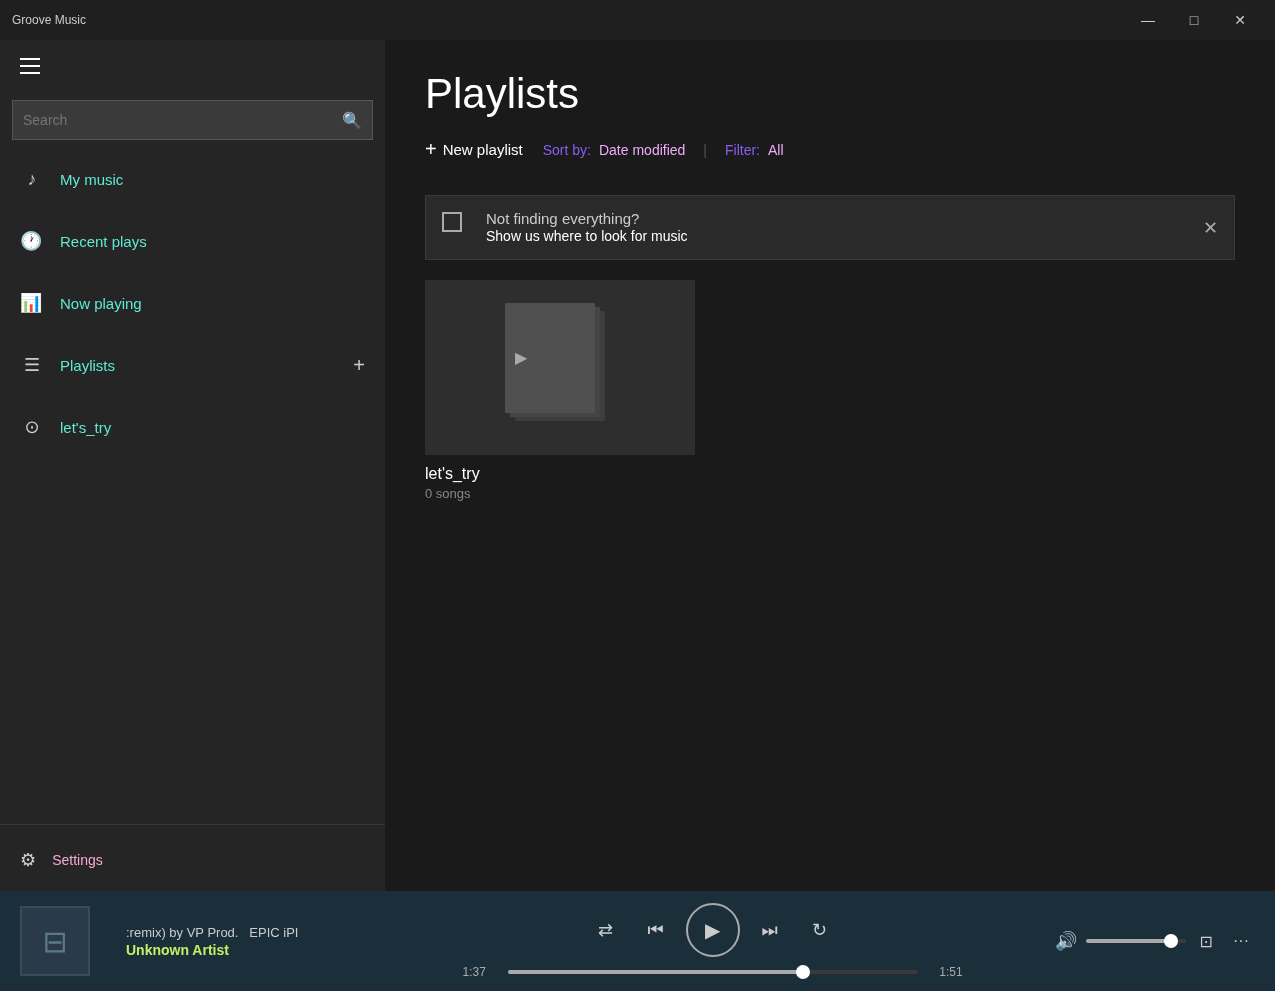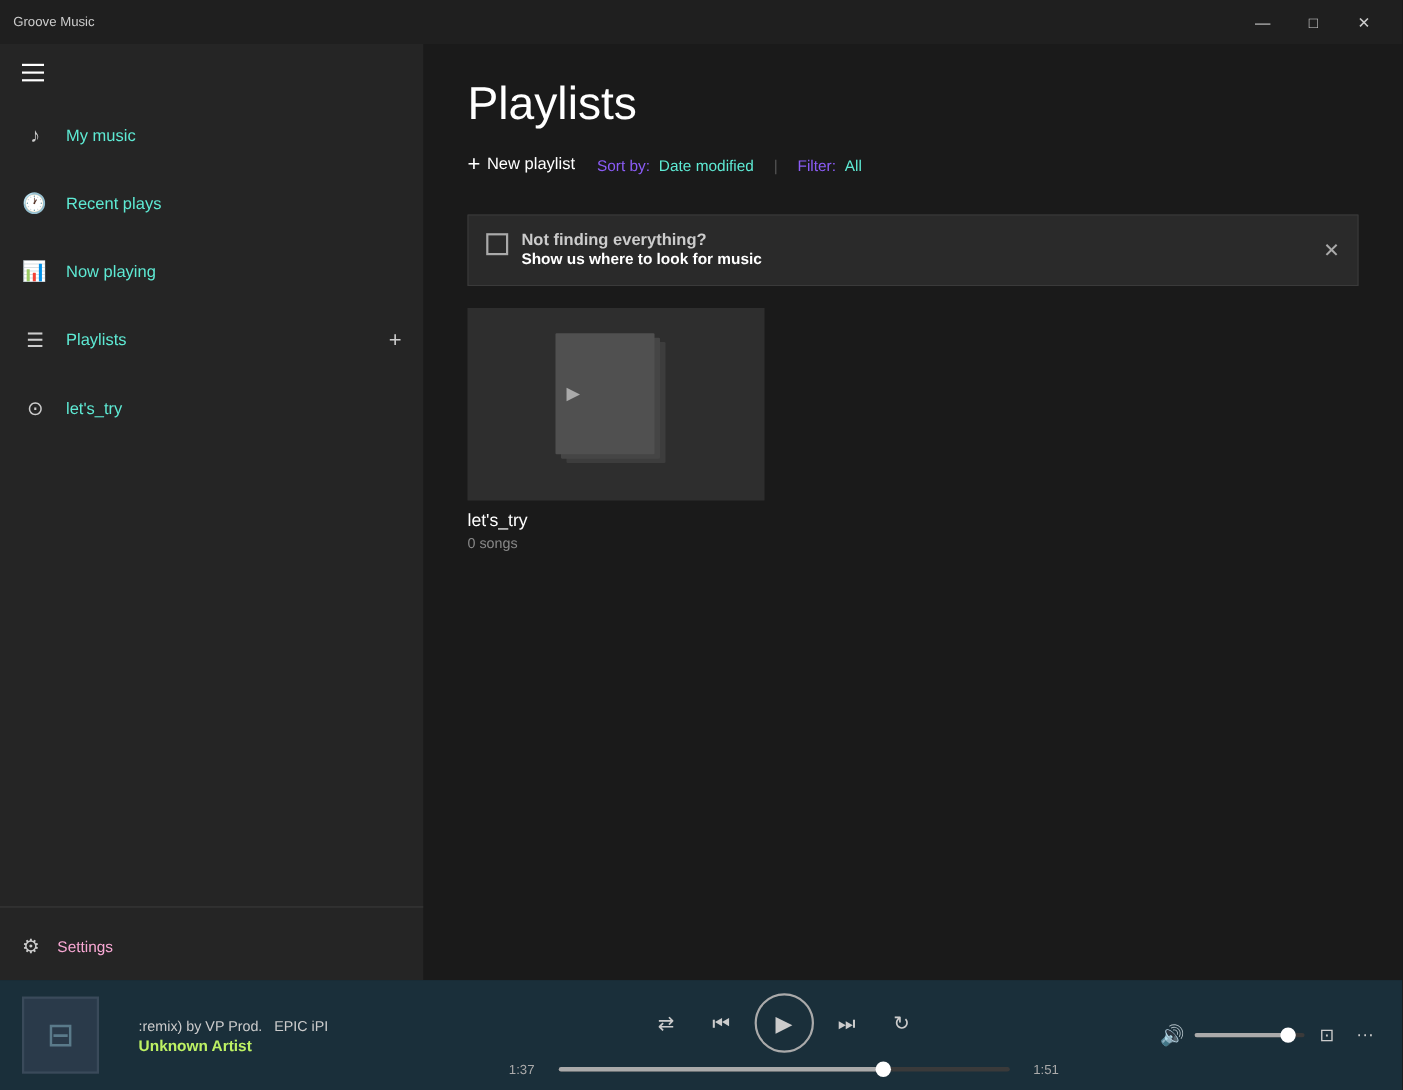--- a/index.html
+++ b/index.html
@@ -201,37 +201,36 @@
       font-weight: 300;
     }
     .sort-filter {
       display: flex;
       align-items: center;
       gap: 8px;
       font-size: 14px;
       color: #aaa;
     }
     .sort-filter .label { color: #8b5cf6; }
-    .sort-filter .value { color: #5eead4; cursor: pointer; }
+    .sort-filter .value { color: #f0abfc; cursor: pointer; }
     .sort-filter .separator { margin: 0 10px; color: #555; }
 
     .notification-bar {
       margin: 10px 40px;
       background: #2a2a2a;
       border: 1px solid #3a3a3a;
       padding: 14px 16px;
       display: flex;
       align-items: center;
       justify-content: space-between;
     }
     .notification-content {
       display: flex;
       align-items: flex-start;
-      gap: 12px;
-      font-weight: bold;
+      gap: 24px;
     }
     .notif-icon {
       width: 20px;
       height: 20px;
       border: 2px solid #aaa;
       flex-shrink: 0;
       margin-top: 2px;
     }
     .notif-text-wrap {}
     .notif-text {
@@ -508,20 +507,26 @@
 
   <div class="sidebar">
     <button class="hamburger-btn">
       <div class="hamburger-icon">
         <span></span>
           <span></span>
           <span></span>
       </div>
     </button>
 
+    <div class="search-container">
+      <div class="search-box">
+        <input class="search-input" type="text" placeholder="Search" style="">
+        <button class="search-icon-btn">🔍</button>
+      </div>
+    </div>
 
     <nav>
       <div class="nav-item">
         <span class="nav-icon">♪</span>
         <span class="nav-label">My music</span>
       </div>
       <div class="nav-item">
         <span class="nav-icon">🕐</span>
         <span class="nav-label">Recent plays</span>
       </div>

